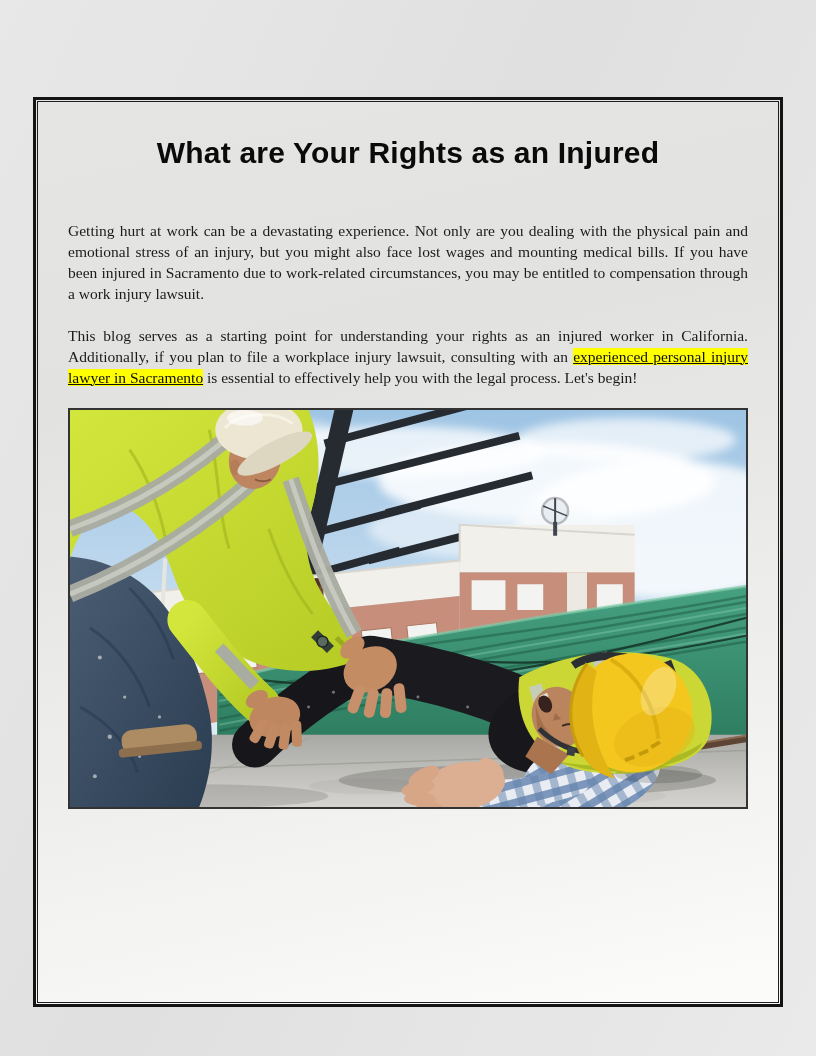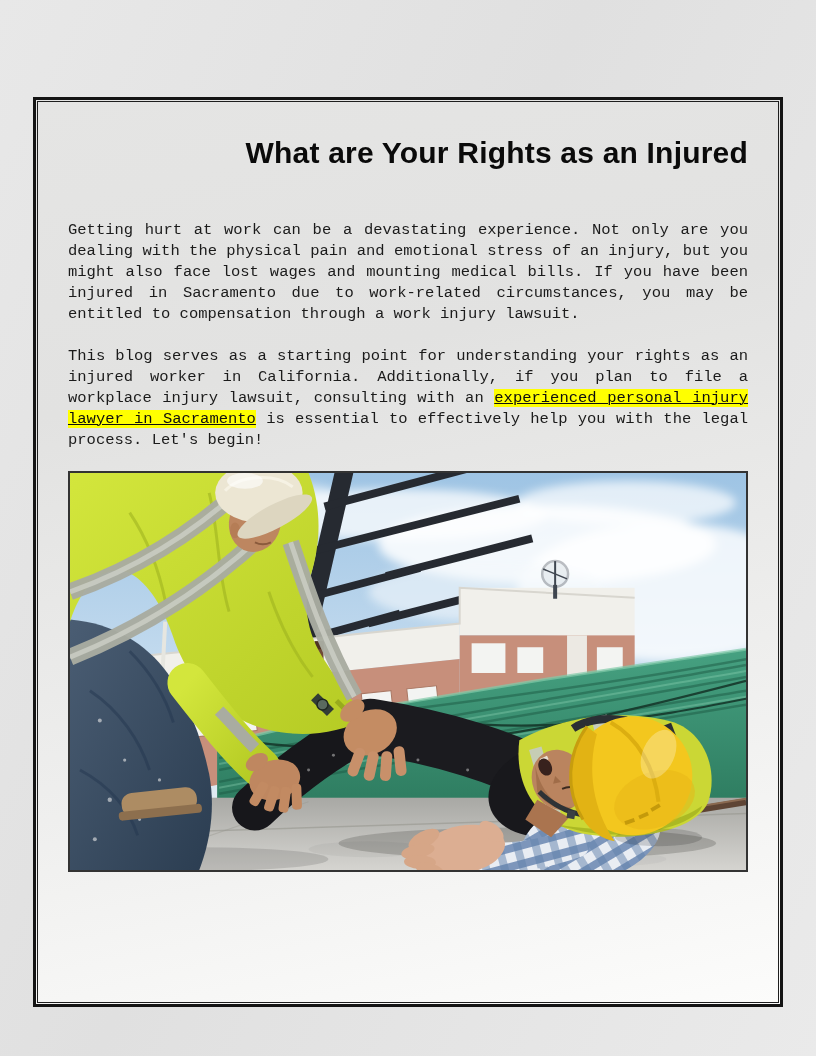--- a/index.html
+++ b/index.html
@@ -10,27 +10,27 @@
   }
   .frame{
     position:absolute;left:33px;top:97px;width:744px;height:904px;
     border:3px solid #141414;
     background:linear-gradient(168deg,#e5e5e4 0%,#e2e2e1 30%,#efefee 68%,#fcfcfb 100%);
   }
   .frame::after{
     content:"";position:absolute;inset:1px;border:1px solid #1e1e1e;pointer-events:none;
   }
   h1.title{
-    margin:34px 32px 0;text-align:right;
+    margin:34px 32px 0;text-align:center;
     font-size:30px;line-height:38px;font-weight:bold;color:#0a0a0a;letter-spacing:.2px;
   }
   .t-line{display:block;}
   .body-para{
     margin:0 32px;text-align:justify;
-    font-family:Liberation Mono, monospace;
+    font-family:Liberation Serif, serif;
     font-size:15.5px;line-height:21px;color:#1b1b1b;
   }
   #p1{margin-top:48px;}
   #p2{margin-top:21px;}
   .hl-link{color:#0f0f0f;text-decoration:underline;text-decoration-thickness:1px;cursor:pointer;}
   .article-image{
     margin:20px 32px 0;width:676px;height:397px;border:2px solid #333;
     background:#cfe0ec;overflow:hidden;
   }
   .article-image svg{display:block;}

